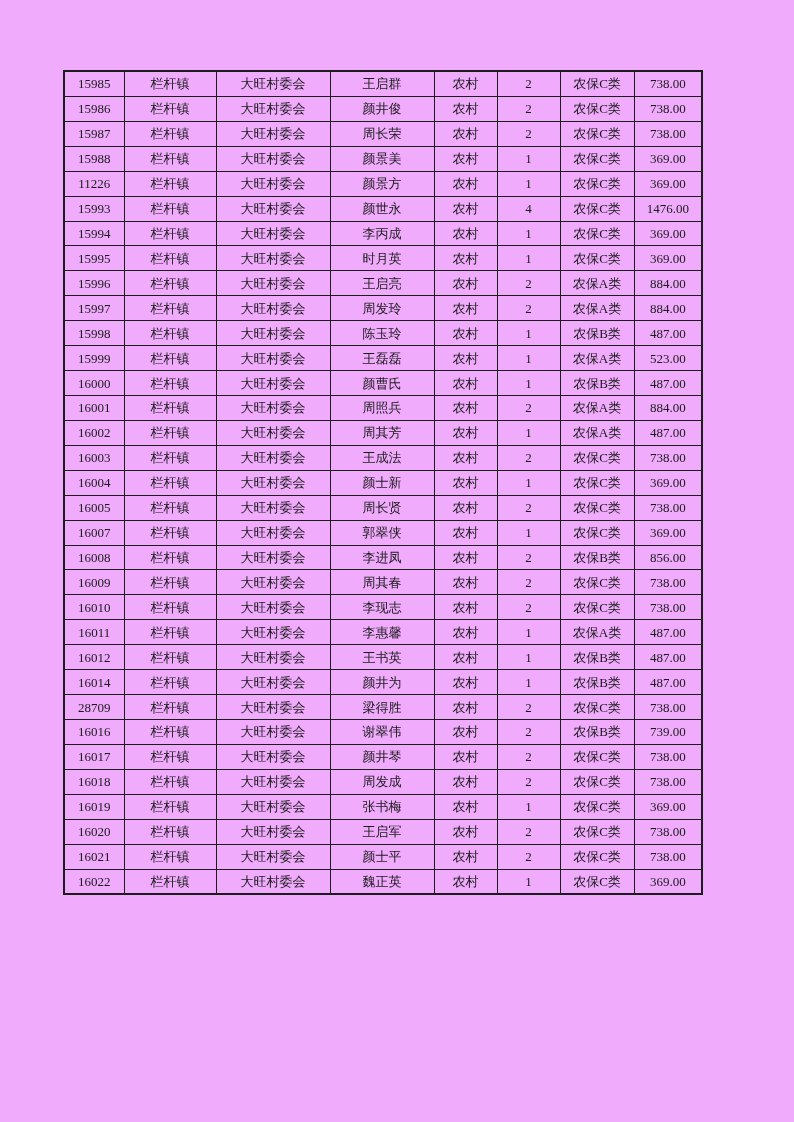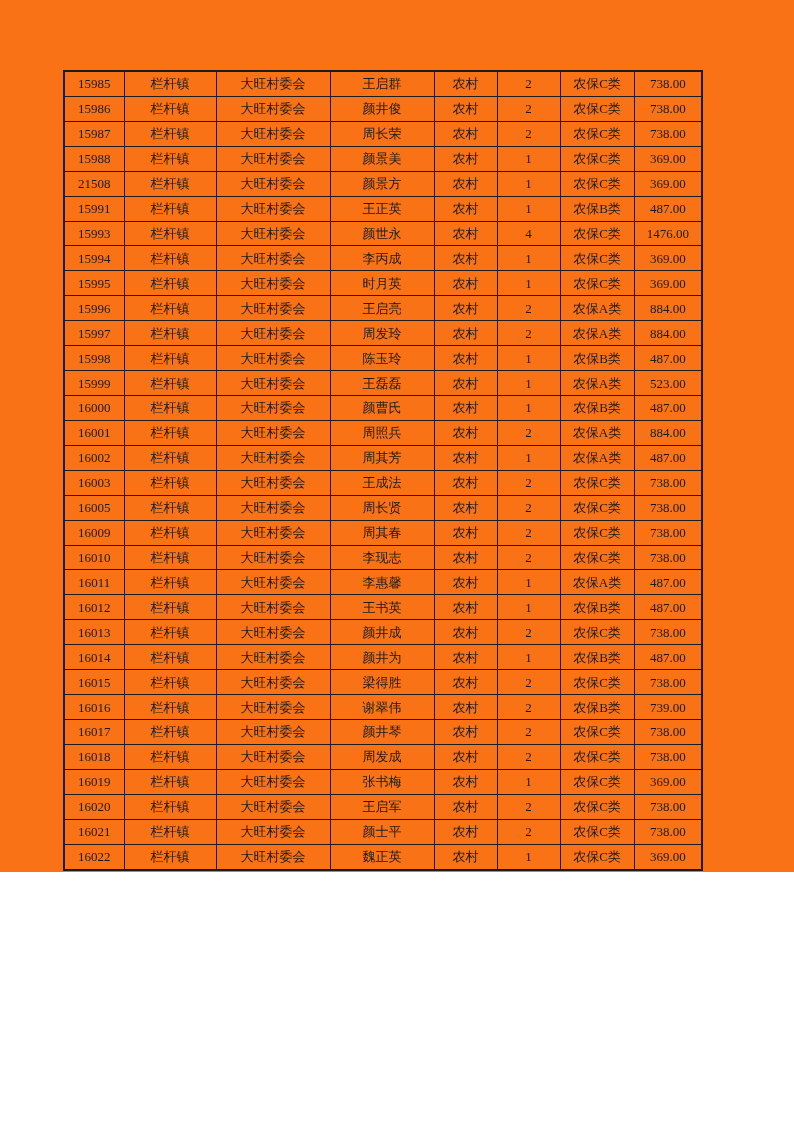--- a/index.html
+++ b/index.html
@@ -3,22 +3,22 @@
 <meta charset="utf-8">
 <style>
   html, body {
     margin: 0;
     padding: 0;
     background: #ffffff;
   }
   .page {
     position: relative;
     width: 794px;
-    height: 872px;
-    background: #f97316;
+    height: 1122px;
+    background: #f0abfc;
     font-family: "Liberation Serif", "DejaVu Serif", serif;
     overflow: hidden;
   }
   table.roster {
     position: absolute;
     left: 63px;
     top: 70px;
     border-collapse: collapse;
     table-layout: fixed;
     border: 2px solid #1c1c1c;
@@ -95,40 +95,30 @@
           <td>15988</td>
           <td>栏杆镇</td>
           <td>大旺村委会</td>
           <td>颜景美</td>
           <td>农村</td>
           <td>1</td>
           <td>农保C类</td>
           <td>369.00</td>
         </tr>
         <tr>
-          <td>21508</td>
+          <td>11226</td>
           <td>栏杆镇</td>
           <td>大旺村委会</td>
           <td>颜景方</td>
           <td>农村</td>
           <td>1</td>
           <td>农保C类</td>
           <td>369.00</td>
         </tr>
         <tr>
-          <td>15991</td>
-          <td>栏杆镇</td>
-          <td>大旺村委会</td>
-          <td>王正英</td>
-          <td>农村</td>
-          <td>1</td>
-          <td>农保B类</td>
-          <td>487.00</td>
-        </tr>
-        <tr>
           <td>15993</td>
           <td>栏杆镇</td>
           <td>大旺村委会</td>
           <td>颜世永</td>
           <td>农村</td>
           <td>4</td>
           <td>农保C类</td>
           <td>1476.00</td>
         </tr>
         <tr>
@@ -225,30 +215,60 @@
           <td>16003</td>
           <td>栏杆镇</td>
           <td>大旺村委会</td>
           <td>王成法</td>
           <td>农村</td>
           <td>2</td>
           <td>农保C类</td>
           <td>738.00</td>
         </tr>
         <tr>
+          <td>16004</td>
+          <td>栏杆镇</td>
+          <td>大旺村委会</td>
+          <td>颜士新</td>
+          <td>农村</td>
+          <td>1</td>
+          <td>农保C类</td>
+          <td>369.00</td>
+        </tr>
+        <tr>
           <td>16005</td>
           <td>栏杆镇</td>
           <td>大旺村委会</td>
           <td>周长贤</td>
           <td>农村</td>
           <td>2</td>
           <td>农保C类</td>
           <td>738.00</td>
         </tr>
         <tr>
+          <td>16007</td>
+          <td>栏杆镇</td>
+          <td>大旺村委会</td>
+          <td>郭翠侠</td>
+          <td>农村</td>
+          <td>1</td>
+          <td>农保C类</td>
+          <td>369.00</td>
+        </tr>
+        <tr>
+          <td>16008</td>
+          <td>栏杆镇</td>
+          <td>大旺村委会</td>
+          <td>李进凤</td>
+          <td>农村</td>
+          <td>2</td>
+          <td>农保B类</td>
+          <td>856.00</td>
+        </tr>
+        <tr>
           <td>16009</td>
           <td>栏杆镇</td>
           <td>大旺村委会</td>
           <td>周其春</td>
           <td>农村</td>
           <td>2</td>
           <td>农保C类</td>
           <td>738.00</td>
         </tr>
         <tr>
@@ -275,41 +295,31 @@
           <td>16012</td>
           <td>栏杆镇</td>
           <td>大旺村委会</td>
           <td>王书英</td>
           <td>农村</td>
           <td>1</td>
           <td>农保B类</td>
           <td>487.00</td>
         </tr>
         <tr>
-          <td>16013</td>
-          <td>栏杆镇</td>
-          <td>大旺村委会</td>
-          <td>颜井成</td>
-          <td>农村</td>
-          <td>2</td>
-          <td>农保C类</td>
-          <td>738.00</td>
-        </tr>
-        <tr>
           <td>16014</td>
           <td>栏杆镇</td>
           <td>大旺村委会</td>
           <td>颜井为</td>
           <td>农村</td>
           <td>1</td>
           <td>农保B类</td>
           <td>487.00</td>
         </tr>
         <tr>
-          <td>16015</td>
+          <td>28709</td>
           <td>栏杆镇</td>
           <td>大旺村委会</td>
           <td>梁得胜</td>
           <td>农村</td>
           <td>2</td>
           <td>农保C类</td>
           <td>738.00</td>
         </tr>
         <tr>
           <td>16016</td>

